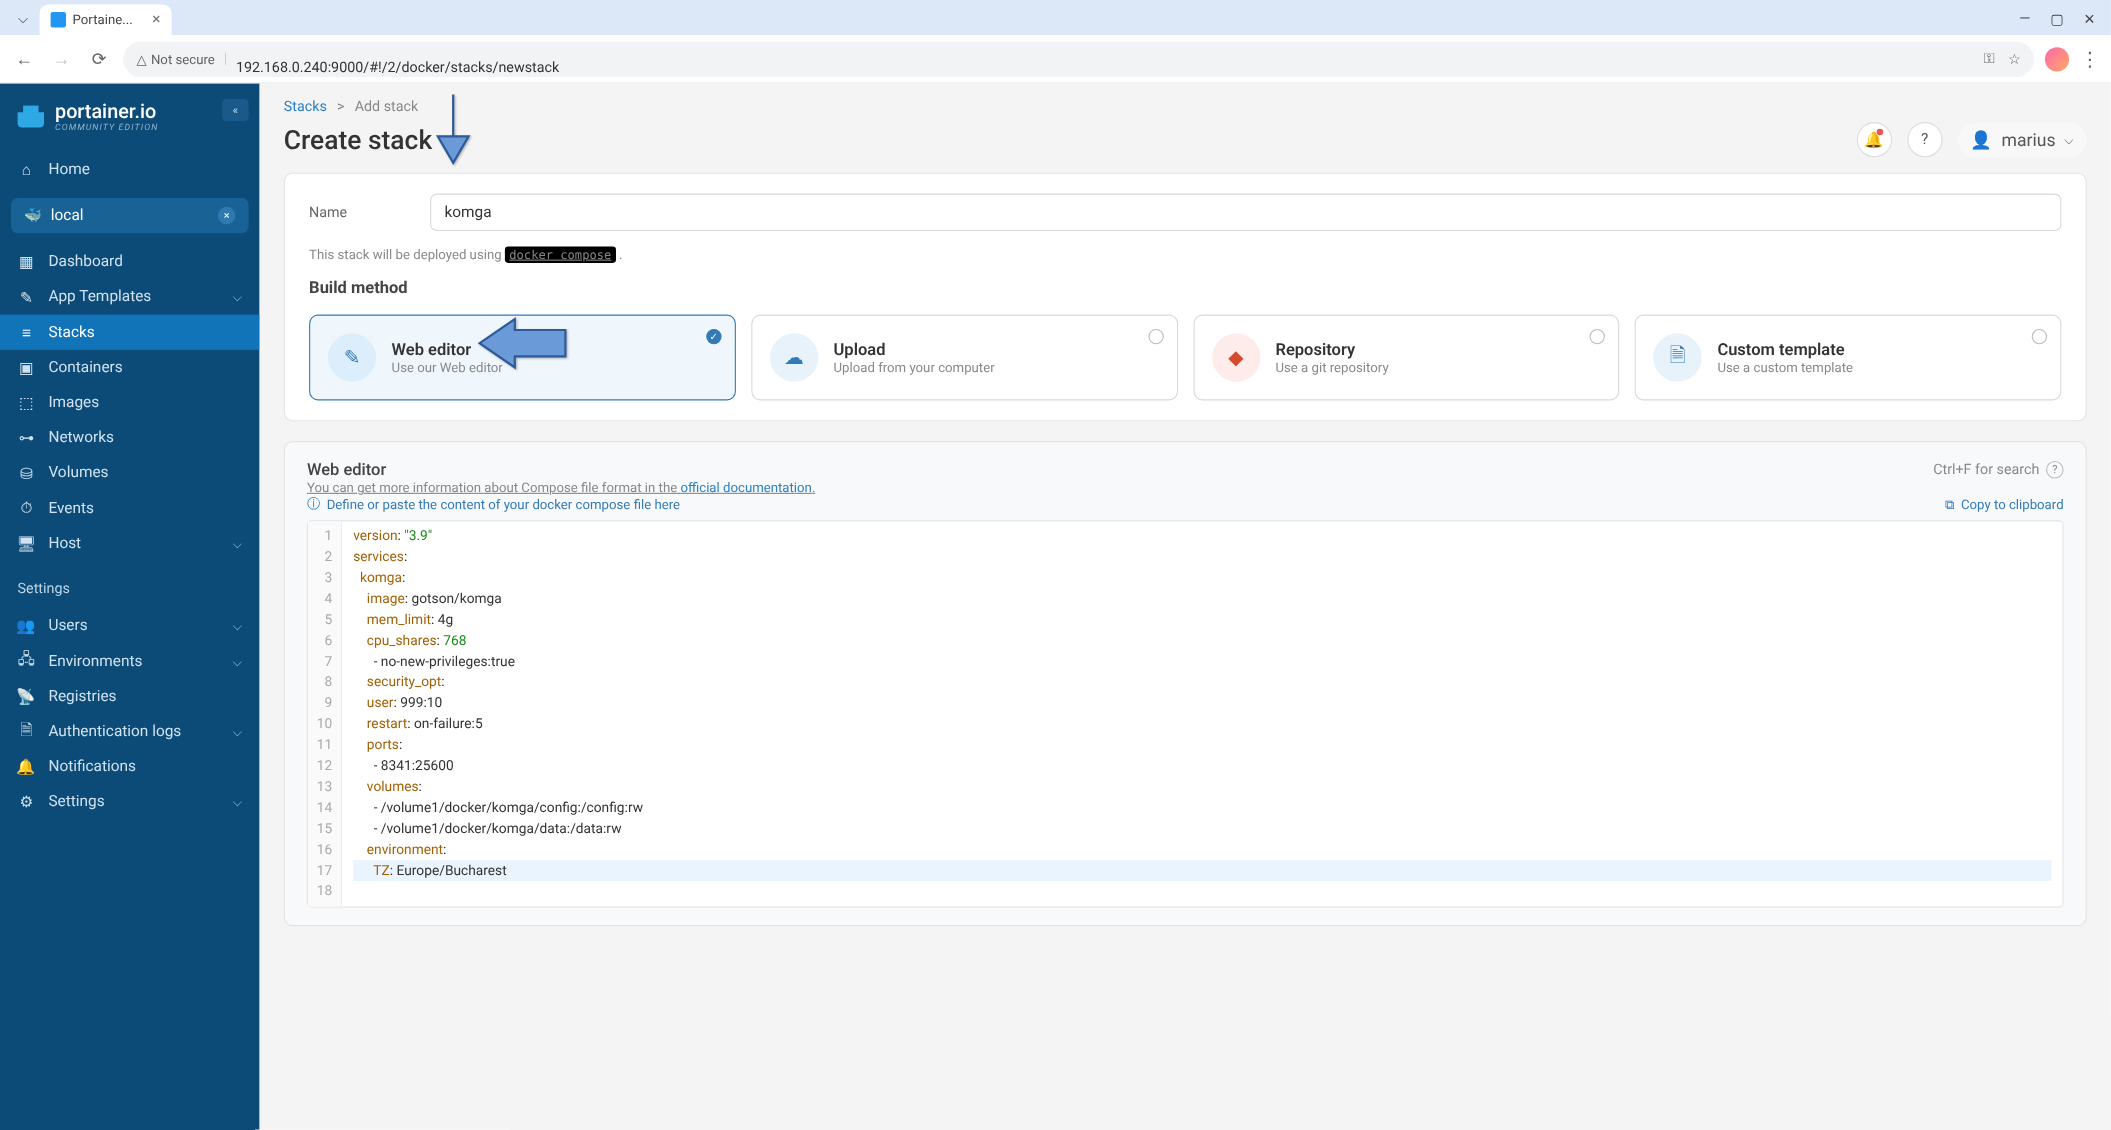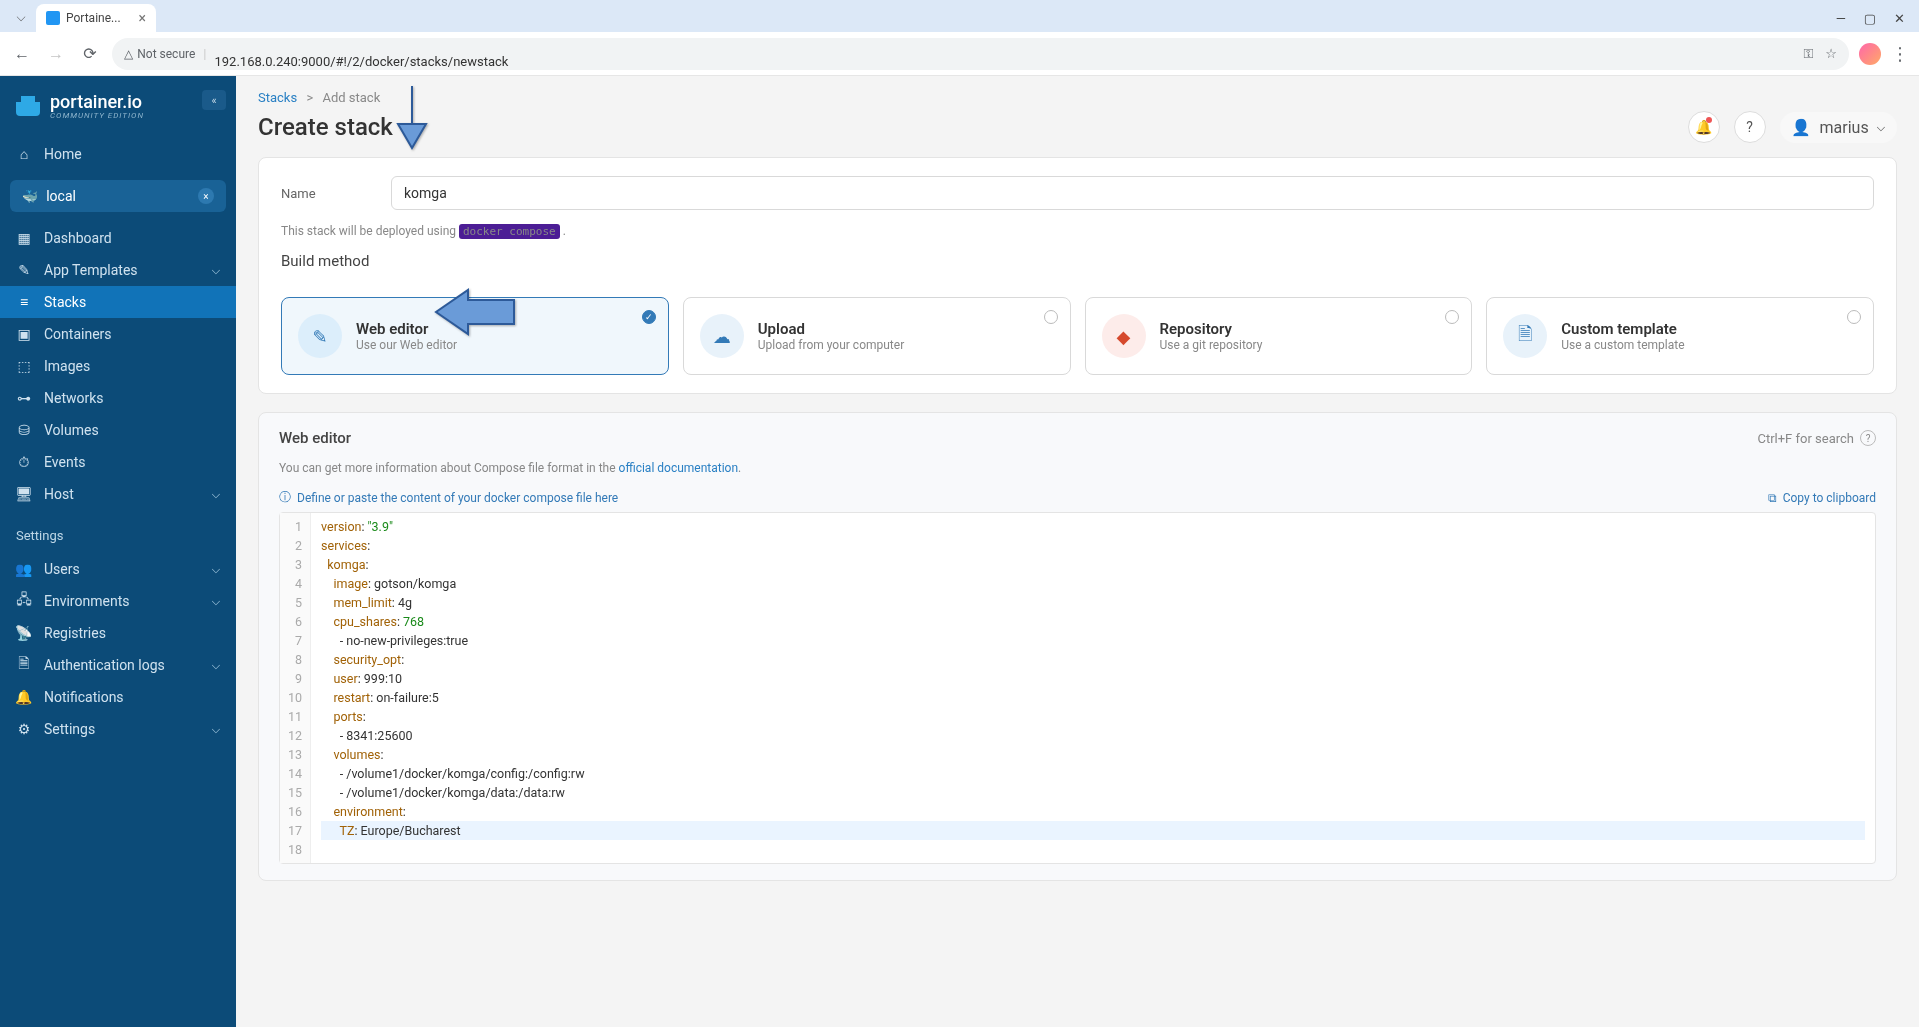--- a/index.html
+++ b/index.html
@@ -51,40 +51,40 @@
 .header-actions { margin-left: auto; display: flex; align-items: center; gap: 14px; color: #555; }
 .hdr-icon-btn { width: 32px; height: 32px; border: 1px solid #ddd; border-radius: 50%; display: flex; align-items: center; justify-content: center; background: #fff; font-size: 14px; position:relative; }
 .notif-dot{ position:absolute; top:5px; right:7px; width:6px; height:6px; background:#e55; border-radius:50%; }
 .user-chip { display: flex; align-items: center; gap: 8px; padding: 6px 12px; border-radius: 18px; background:#f8f8f8; }
 
 .card { background: #fff; margin: 0 22px 18px 22px; border-radius: 8px; border: 1px solid #e4e4e4; padding: 18px 22px; }
 .form-row { display: flex; align-items: center; gap: 20px; margin-bottom: 14px; }
 .form-label { width: 90px; font-size: 13px; color: #666; }
 .name-input { flex: 1; border: 1px solid #d9d9d9; border-radius: 6px; padding: 8px 12px; font-size: 14px; color: #333; }
 .helper-text { font-size: 12px; color: #888; }
-.inline-code { font-family: monospace; font-size: 11px; background:#4c1d95; padding:1px 4px; border-radius:3px; }
-
-.section-title { font-size: 15px; color: #444; margin: 14px 0 27px 0; font-weight:400; }
+.inline-code { font-family: monospace; font-size: 11px; background:#000000; padding:1px 4px; border-radius:3px;text-decoration:underline; }
+
+.section-title { font-size: 15px; color: #444; margin: 14px 0 16px 0; font-weight:700; }
 .build-methods { display: flex; gap: 14px; }
 .method-card { flex: 1; border: 1px solid #d9d9d9; border-radius: 8px; padding: 16px; display: flex; align-items: center; gap: 14px; cursor: pointer; background: #fff; position: relative; }
 .method-card.selected { border-color: #337ab7; background: #f0f7fc; }
 .method-icon-wrap { width: 44px; height: 44px; border-radius: 50%; background: #e8f2fa; display: flex; align-items: center; justify-content: center; color: #337ab7; font-size: 18px; }
 .method-card.selected .method-icon-wrap { background: #dceefb; }
 .method-repo .method-icon-wrap { background: #fdecea; color: #d6492d; }
 .method-title { font-size: 15px; font-weight: 600; color: #333; }
 .method-sub { font-size: 12px; color: #888; }
 .radio-dot { position: absolute; top: 12px; right: 12px; width: 14px; height: 14px; border: 1px solid #bbb; border-radius: 50%; }
 .method-card.selected .radio-dot { background: #337ab7; border-color: #337ab7; }
 .radio-check{ color:#fff; font-size:9px; display:flex; align-items:center; justify-content:center; width:100%; height:100%; }
 
 .editor-card { background: #f8f9fb; margin: 14px 22px; border-radius: 8px; border: 1px solid #e4e4e4; padding: 16px 20px; }
 .editor-header { display: flex; align-items: center; }
 .editor-title { font-size: 15px; color: #444; font-weight:500; }
 .editor-search-hint { margin-left: auto; font-size: 13px; color: #888; display:flex; align-items:center; gap:6px; }
-.editor-help { font-size: 12px; color: #888; margin: 14px 0; }
+.editor-help { font-size: 12px; color: #888; margin: 0 0; text-decoration: underline; }
 .doc-link { color: #2a80c4; }
 .editor-toolbar { display: flex; align-items: center; font-size: 12px; color: #337ab7; margin-bottom: 6px; }
 .editor-hint { display:flex; align-items:center; gap:6px; }
 .copy-btn { margin-left: auto; display:flex; align-items:center; gap:6px; }
 
 .code-editor { background: #fff; border: 1px solid #e4e4e4; border-radius: 4px; font-family: Consolas, Monaco, monospace; font-size: 12.5px; display: flex; }
 .gutter { background: #fafafa; color: #aaa; text-align: right; padding: 4px 8px; border-right: 1px solid #eee; user-select:none; }
 .gutter div { line-height: 19px; }
 .code-lines { padding: 4px 10px; flex:1; }
 .code-lines div { line-height: 19px; white-space: pre; color: #333; }

